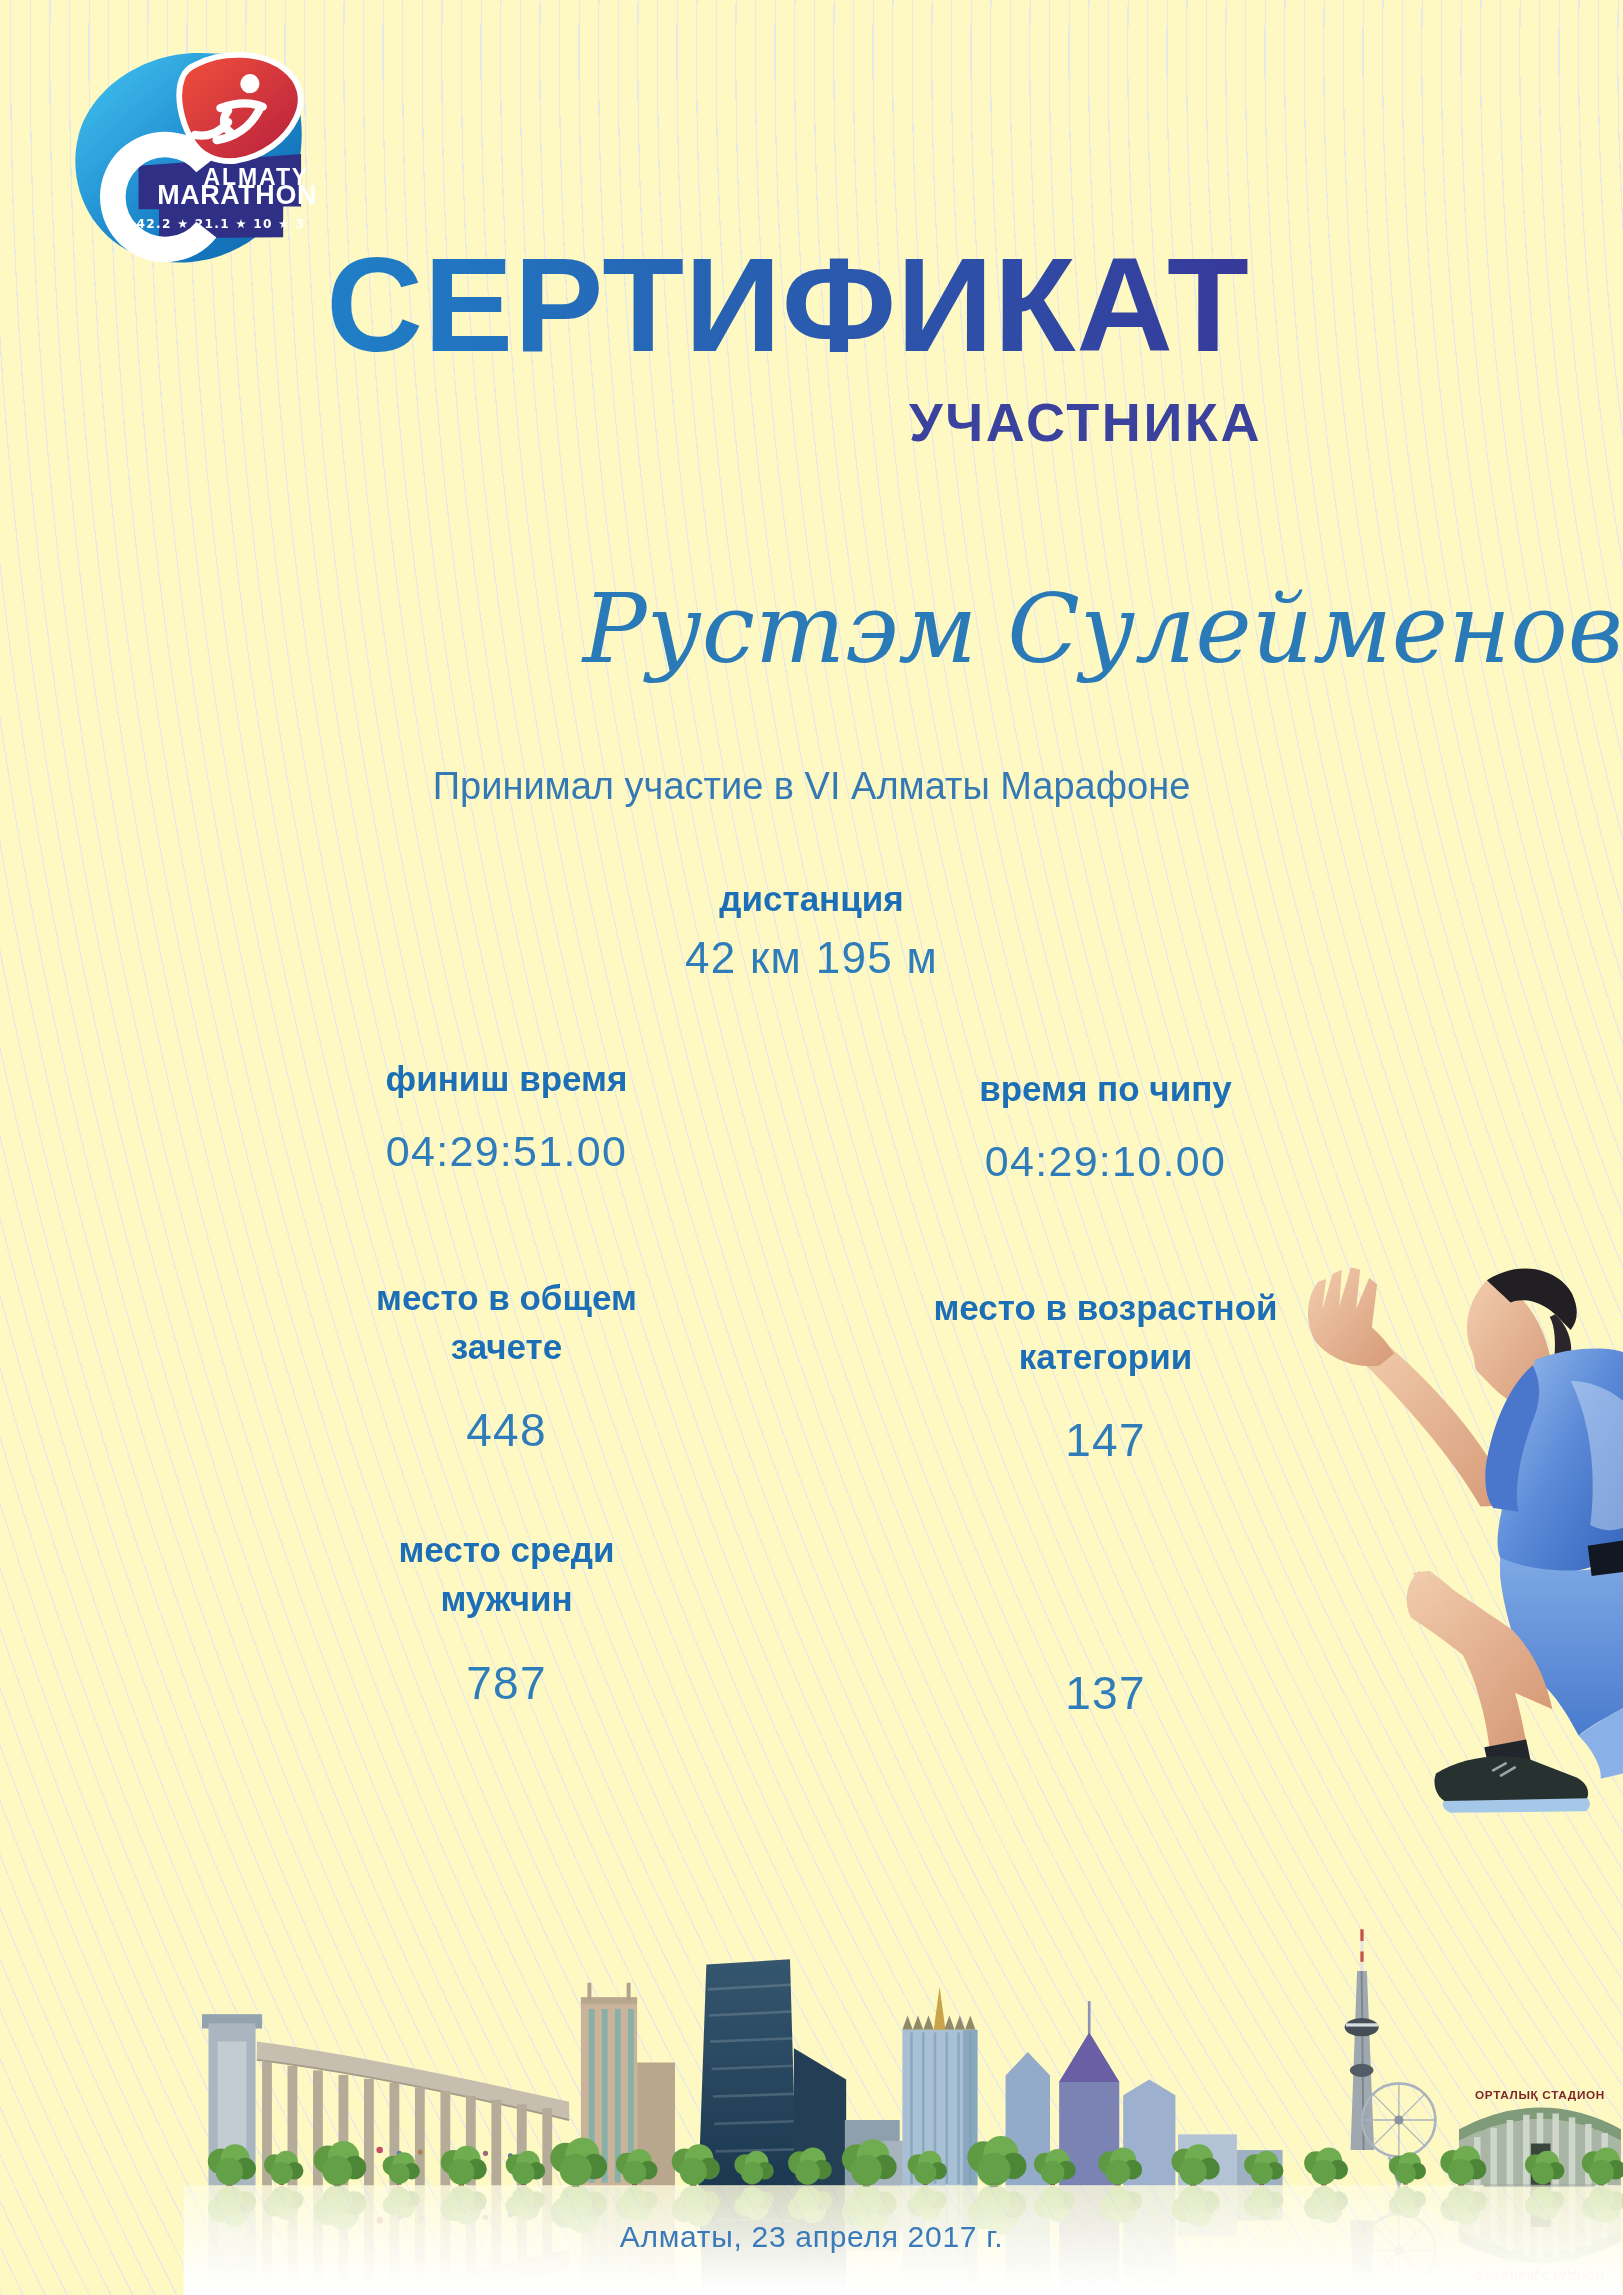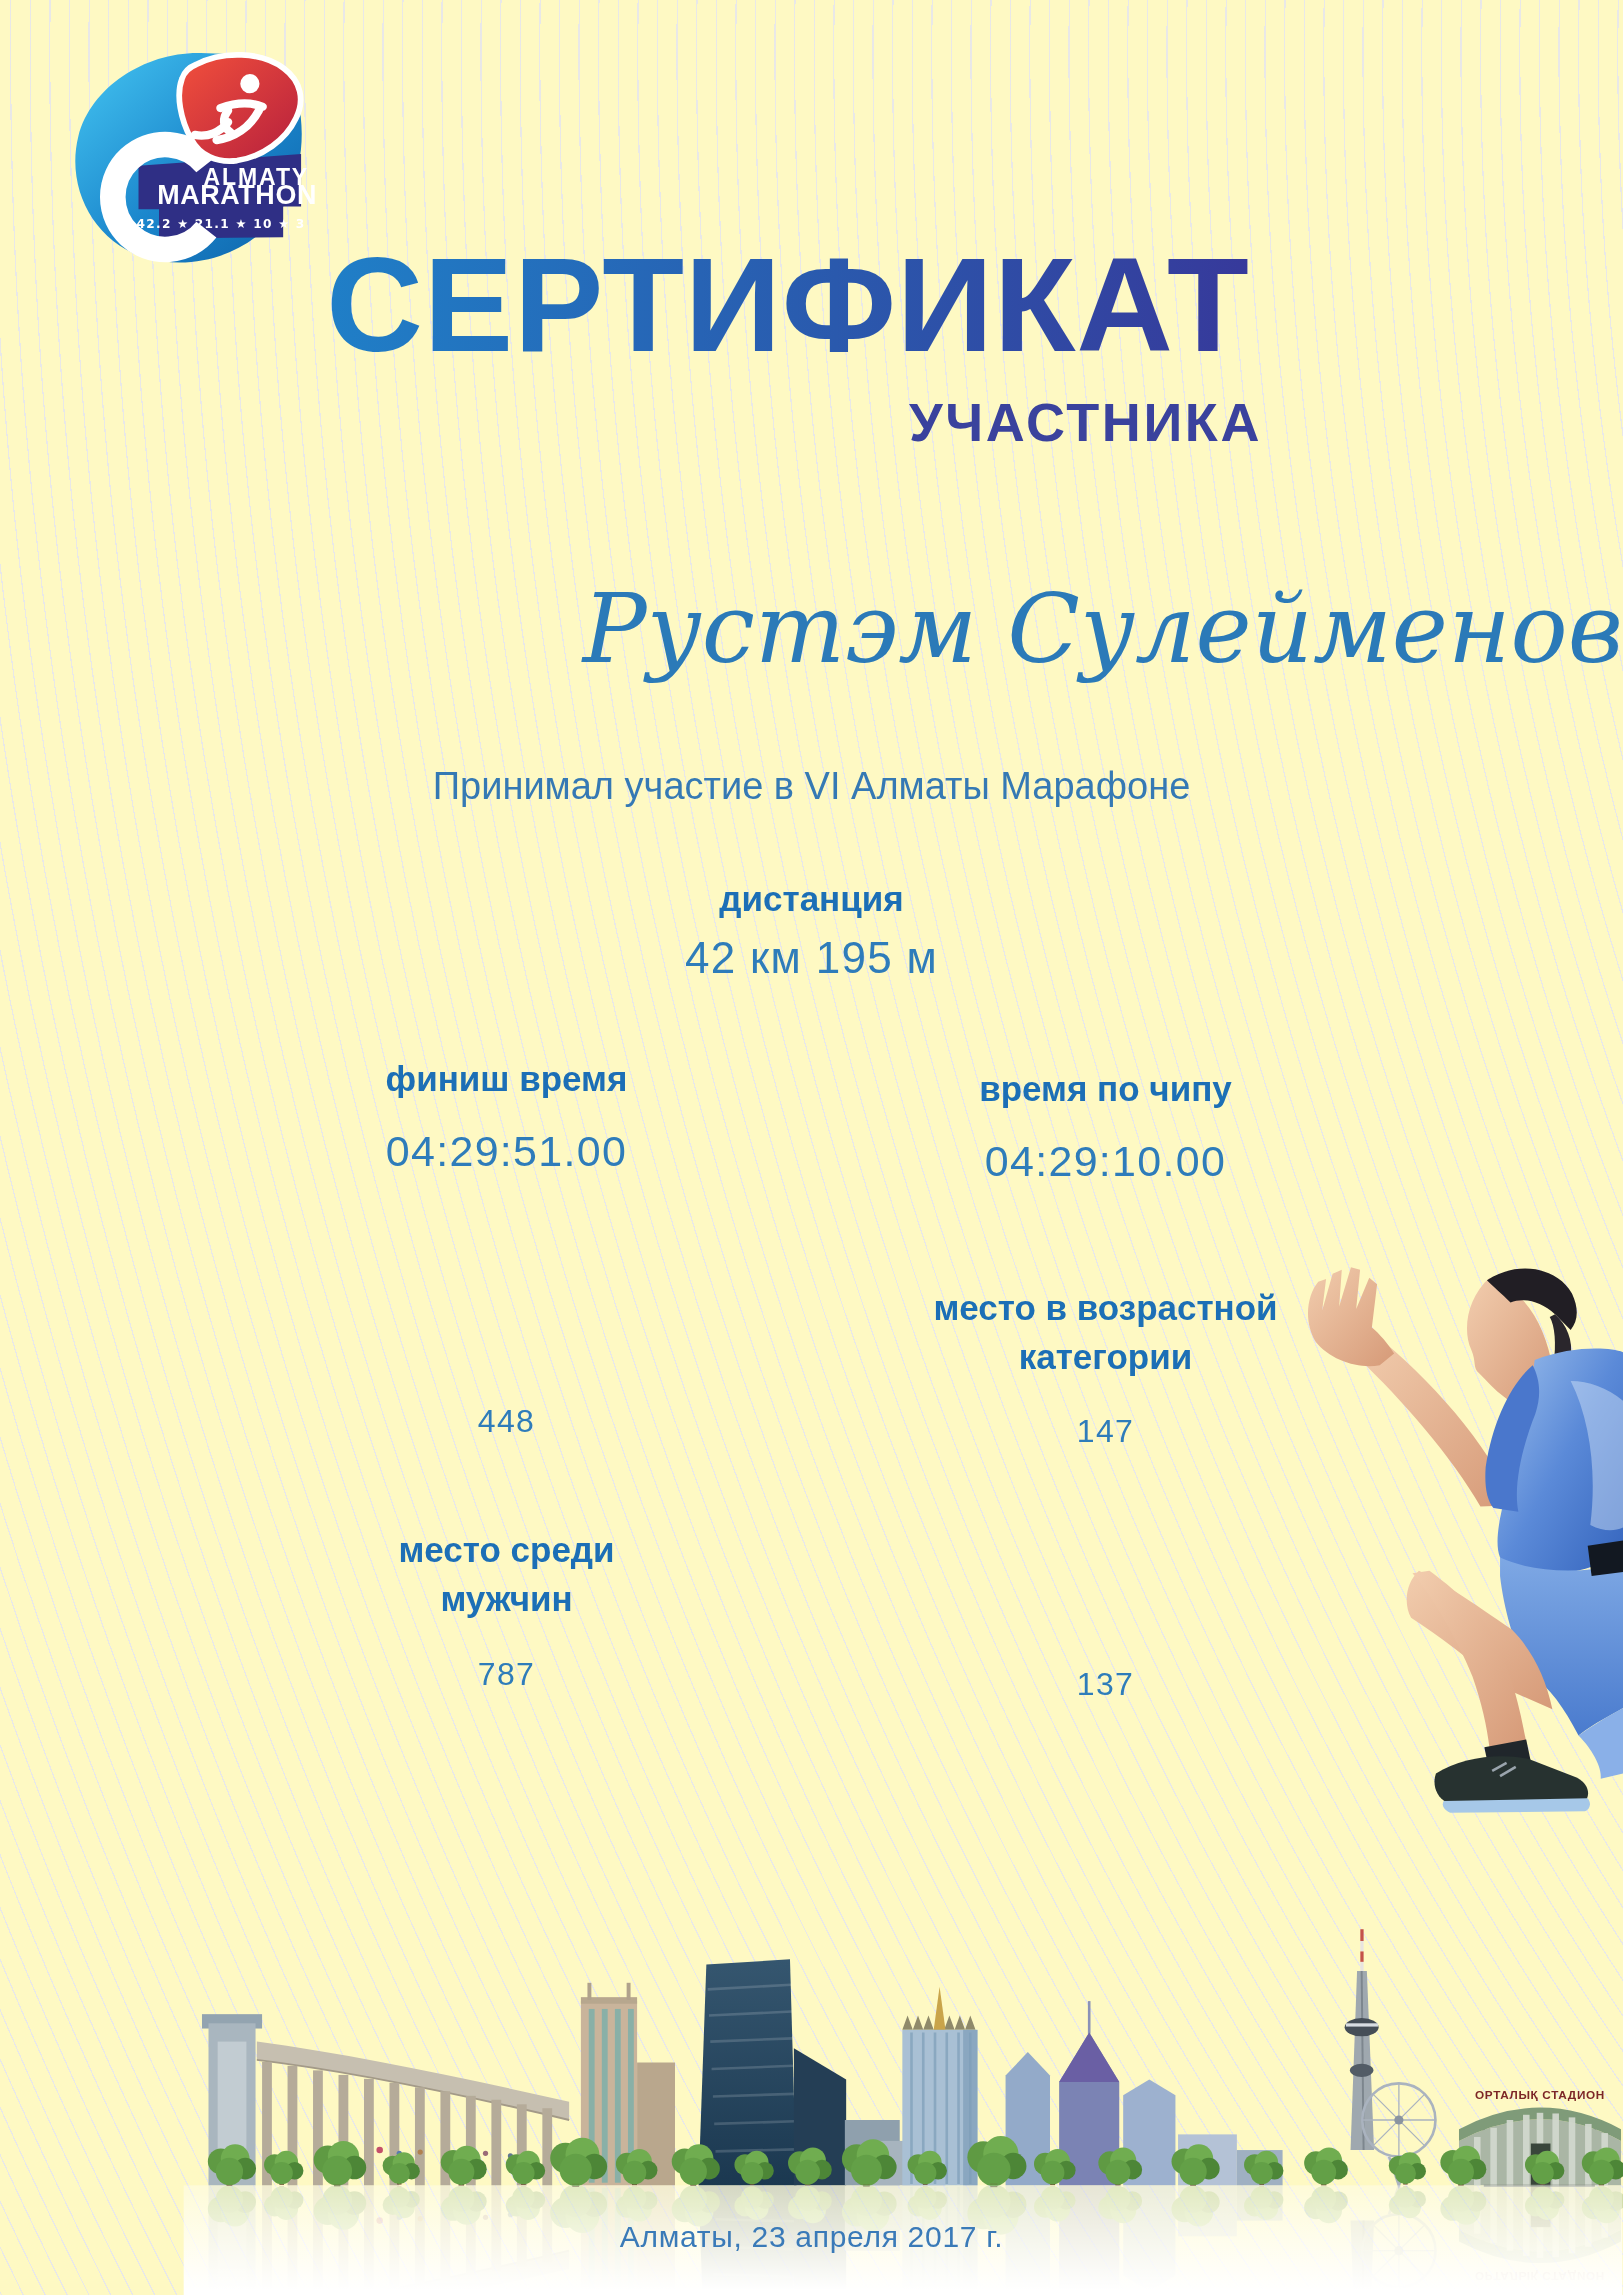--- a/index.html
+++ b/index.html
@@ -47,21 +47,21 @@
   }
   .dist-value{
     position:absolute;left:0;right:0;top:933px;text-align:center;
     font-size:44px;color:#2e7cba;letter-spacing:1.3px;
   }
   .lbl{position:absolute;width:523px;text-align:center;
     font-size:35px;font-weight:bold;color:#1c6fb6;line-height:1.4;}
   .lbl span{display:inline-block;}
   .val{position:absolute;width:523px;text-align:center;
     font-size:43px;color:#2e7cba;letter-spacing:1.3px;}
-  .val.big{font-size:32px;}
+  .val.big{font-size:46px;}
   .col1{left:245px;}  .col2{left:844px;margin-top:10px;}
   .lr1{top:1054px;}   .vr1{top:1127px;}
   .lr2{top:1273px;}   .vr2{top:1403px;}
   .lr3{top:1525px;}   .vr3{top:1656px;}
   .w430 span{max-width:281px;} .w560 span{max-width:366px;}
   .w360 span{max-width:235px;} .w680 span{max-width:445px;}
   .thanks{
     position:absolute;left:0;right:0;top:1838px;text-align:center;
     font-size:37px;color:#3579b4;letter-spacing:0.7px;
   }
@@ -115,20 +115,21 @@
   <div class="event">Принимал участие в VI Алматы Марафоне</div>
 
   <div class="dist-label">дистанция</div>
   <div class="dist-value">42 км 195 м</div>
 
   <div class="lbl col1 lr1"><span>финиш время</span></div>
   <div class="lbl col2 lr1"><span>время по чипу</span></div>
   <div class="val col1 vr1">04:29:51.00</div>
   <div class="val col2 vr1">04:29:10.00</div>
 
+  <div class="lbl col1 lr2 w430"><span>место в общем зачете</span></div>
   <div class="lbl col2 lr2 w560"><span>место в возрастной категории</span></div>
   <div class="val big col1 vr2">448</div>
   <div class="val big col2 vr2">147</div>
 
   <div class="lbl col1 lr3 w360"><span>место среди мужчин</span></div>
   <div class="val big col1 vr3">787</div>
   <div class="val big col2 vr3">137</div>
 
 
   <svg class="runner" viewBox="0 0 500 880">

